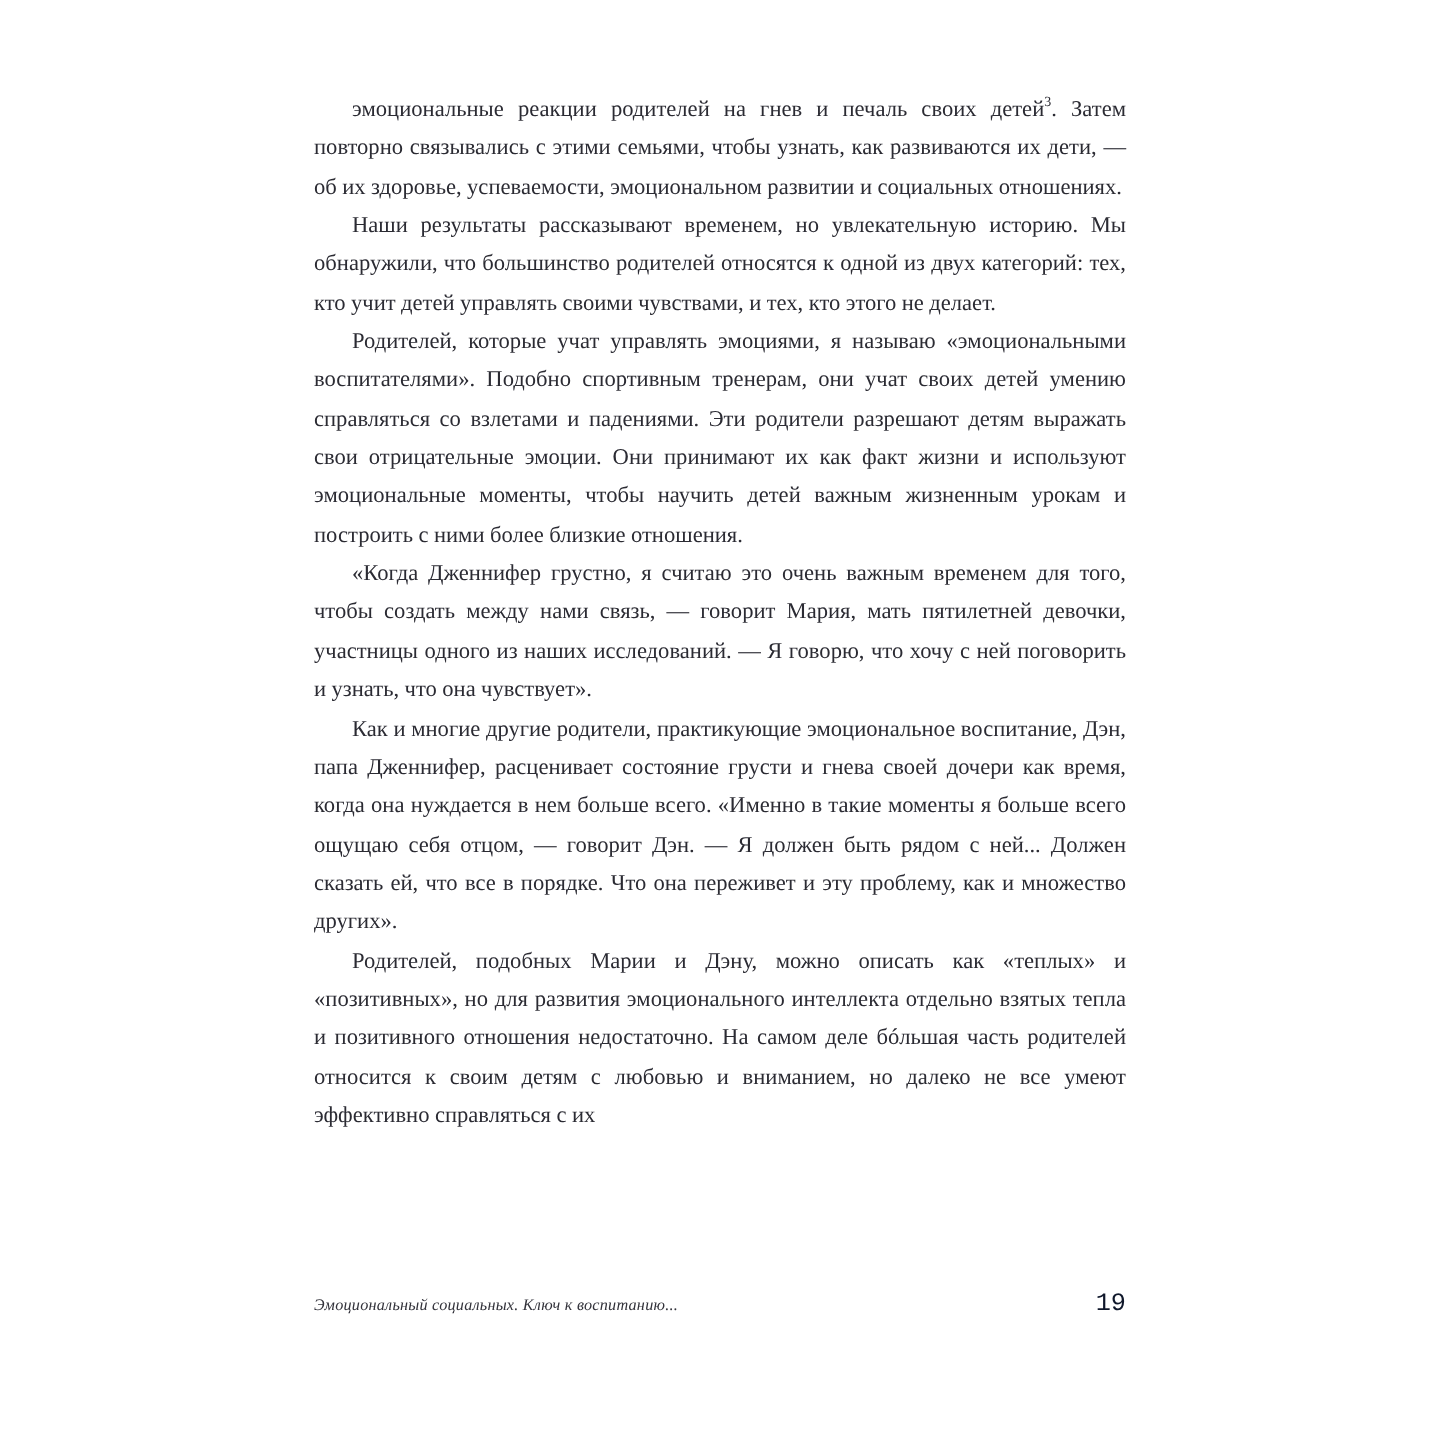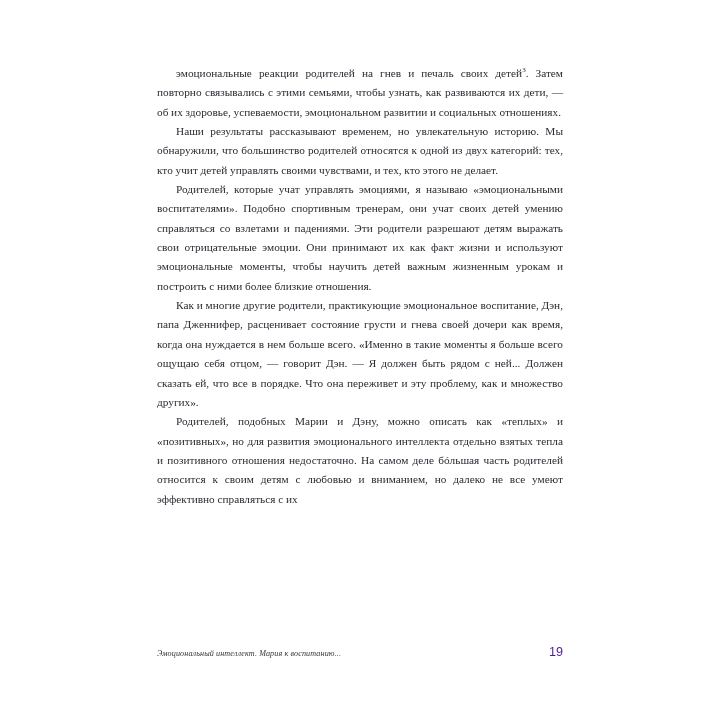--- a/index.html
+++ b/index.html
@@ -18,21 +18,21 @@
     position: relative;
     width: 720px;
     height: 720px;
     background: #ffffff;
     box-sizing: border-box;
   }
 
   .text-block {
     position: absolute;
     left: 157px;
-    top: 64px;
+    top: 46px;
     width: 406px;
   }
 
   .para {
     margin: 0;
     text-indent: 19px;
     text-align: justify;
     font-size: 11.3px;
     line-height: 19.35px;
     color: #2b2b33;
@@ -65,42 +65,43 @@
     font-size: 8.1px;
     font-style: italic;
     color: #32323a;
     letter-spacing: 0.12px;
     font-family: "Liberation Serif", "DejaVu Serif", serif;
     white-space: nowrap;
   }
 
   .footer-pageno {
     font-size: 12.6px;
-    color: #4c1d95;
-    font-family: Liberation Sans, sans-serif;
+    color: #0f172a;
+    font-family: Liberation Mono, monospace;
   }
 </style>
 </head>
 <body>
 
 <div class="page">
 
   <div class="text-block">
 
     <p class="para"><span>эмоциональные реакции родителей на гнев и печаль своих детей</span><sup>3</sup><span>. Затем повторно связывались с этими семьями, чтобы узнать, как развиваются их дети, — об их здоровье, успеваемости, эмоциональном развитии и социальных отношениях.</span></p>
 
     <p class="para">Наши результаты рассказывают временем, но увлекательную историю. Мы обнаружили, что большинство родителей относятся к одной из двух категорий: тех, кто учит детей управлять своими чувствами, и тех, кто этого не делает.</p>
 
     <p class="para">Родителей, которые учат управлять эмоциями, я называю «эмоциональными воспитателями». Подобно спортивным тренерам, они учат своих детей умению справляться со взлетами и падениями. Эти родители разрешают детям выражать свои отрицательные эмоции. Они принимают их как факт жизни и используют эмоциональные моменты, чтобы научить детей важным жизненным урокам и построить с ними более близкие отношения.</p>
 
+    <p class="para">«Когда Дженнифер грустно, я считаю это очень важным временем для того, чтобы создать между нами связь, — говорит Мария, мать пятилетней девочки, участницы одного из наших исследований. — Я говорю, что хочу с ней поговорить и узнать, что она чувствует».</p>
 
     <p class="para">Как и многие другие родители, практикующие эмоциональное воспитание, Дэн, папа Дженнифер, расценивает состояние грусти и гнева своей дочери как время, когда она нуждается в нем больше всего. «Именно в такие моменты я больше всего ощущаю себя отцом, — говорит Дэн. — Я должен быть рядом с ней... Должен сказать ей, что все в порядке. Что она переживет и эту проблему, как и множество других».</p>
 
     <p class="para">Родителей, подобных Марии и Дэну, можно описать как «теплых» и «позитивных», но для развития эмоционального интеллекта отдельно взятых тепла и позитивного отношения недостаточно. На самом деле бóльшая часть родителей относится к своим детям с любовью и вниманием, но далеко не все умеют эффективно справляться с их</p>
 
   </div>
 
   <div class="footer">
-    <div class="footer-title">Эмоциональный интеллект. Мария к воспитанию...</div>
+    <div class="footer-title">Эмоциональный социальных. Ключ к воспитанию...</div>
     <div class="footer-pageno">19</div>
   </div>
 
 </div>
 
 </body></html>

